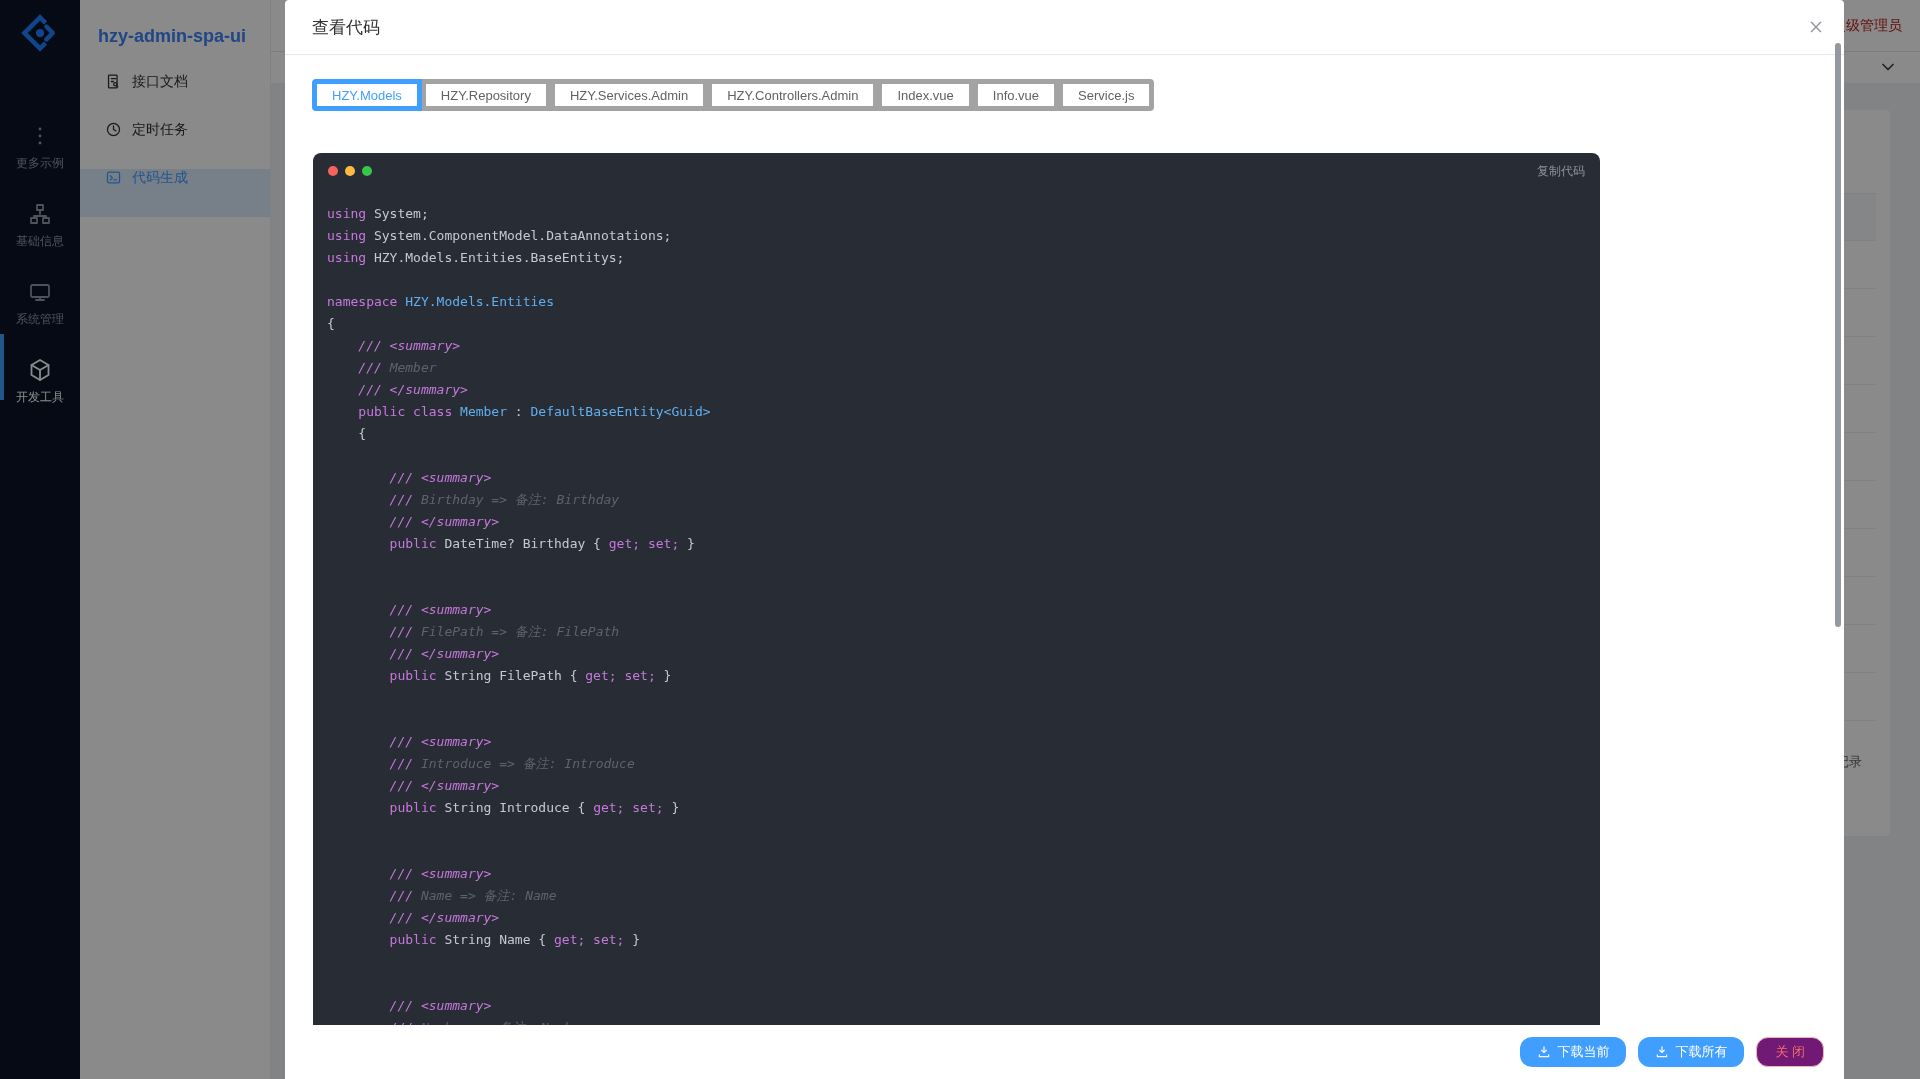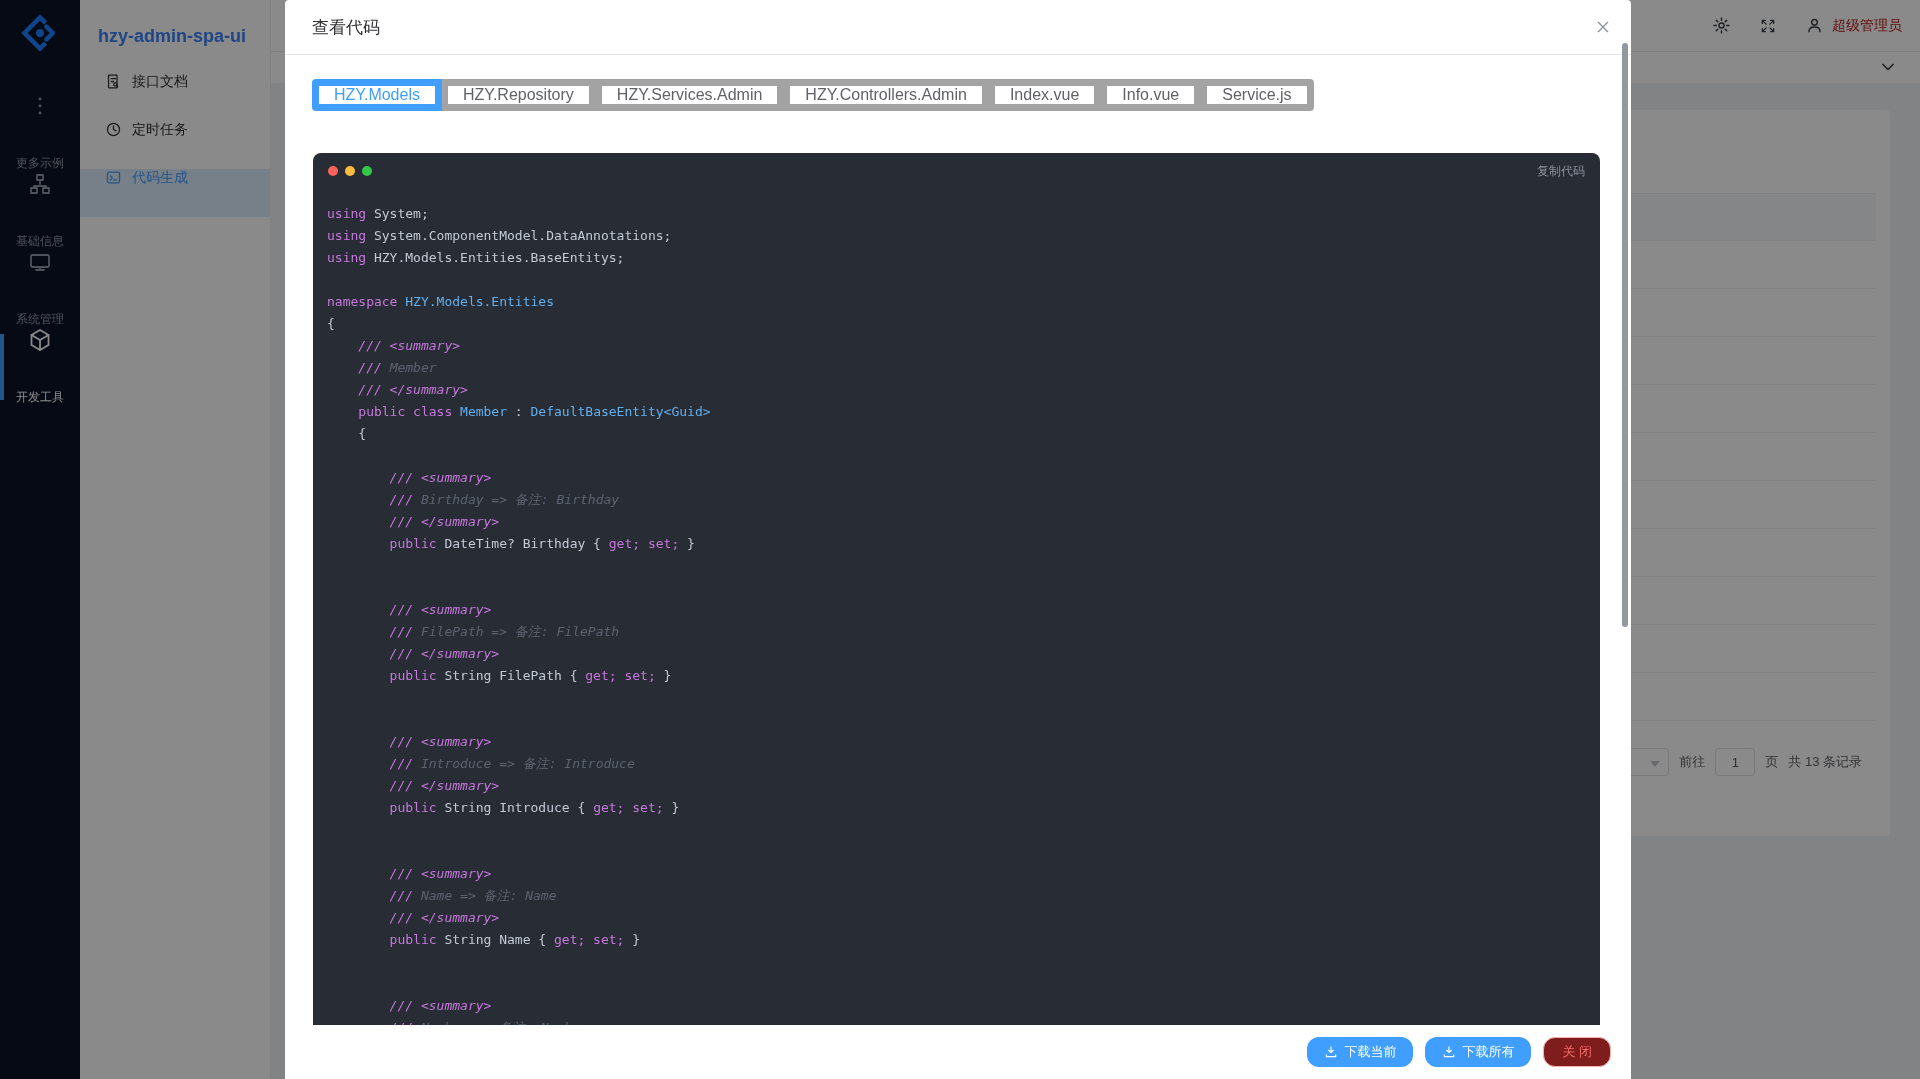--- a/index.html
+++ b/index.html
@@ -3,21 +3,21 @@
 <meta charset="utf-8">
 <style>
   * { margin:0; padding:0; box-sizing:border-box; }
   html,body { width:1920px; height:1079px; overflow:hidden; }
   body { font-family:"Liberation Sans","DejaVu Sans",sans-serif; background:#f0f2f5; position:relative; }
 
   
   .rail { position:absolute; left:0; top:0; bottom:0; width:80px; background:#0a1426; z-index:1; }
   .rail-logo { height:66px; display:flex; align-items:center; justify-content:center; }
   .rail-nav { margin-top:28px; display:flex; flex-direction:column; }
-  .rail-item { position:relative; height:78px; display:flex; flex-direction:column; align-items:center; justify-content:space-between; gap:7px; color:#8f98a8; cursor:pointer; }
+  .rail-item { position:relative; height:78px; display:flex; flex-direction:column; align-items:center; justify-content:flex-end; gap:7px; color:#8f98a8; cursor:pointer; }
   .rail-item .rlabel { font-size:12px; }
   .rail-item.active { color:#ffffff; }
   .rail-item.active::before { content:""; position:absolute; left:0; top:6px; bottom:6px; width:4px; background:#409eff; }
   .ricon svg { display:block; }
 
   
   .submenu { position:absolute; left:80px; top:0; bottom:0; width:191px; background:#ffffff; border-right:1px solid #ebeef5; z-index:1; }
   .submenu-title { padding:26px 0 0 18px; font-size:18px; font-weight:bold; color:#3b82f6; }
   .submenu-nav { margin-top:26px; }
   .menu-item { height:48px; display:flex; gap:10px; padding-left:25px; font-size:14px; color:#303133; cursor:pointer; }
@@ -38,45 +38,45 @@
   .tbl-row { height:48px; border-bottom:1px solid #ebeef5; }
   .pager { position:absolute; right:28px; top:638px; display:flex; align-items:center; gap:10px; font-size:13px; color:#606266; }
   .pager .psel { width:100px; height:28px; border:1px solid #dcdfe6; border-radius:4px; position:relative; background:#fff; }
   .pager .psel .caret { position:absolute; right:8px; top:12px; width:0; height:0; border-left:5px solid transparent; border-right:5px solid transparent; border-top:6px solid #c0c4cc; }
   .pager .pinput { width:40px; height:28px; border:1px solid #dcdfe6; border-radius:4px; text-align:center; font-size:13px; color:#606266; background:#fff; }
 
   
   .overlay { position:absolute; inset:0; background:rgba(0,0,0,0.46); z-index:10; }
 
   
-  .modal { position:absolute; left:285px; top:0; width:1346px; height:1079px; background:#fff; border-radius:4px; z-index:20; }
+  .modal { position:absolute; left:285px; top:0; width:1559px; height:1079px; background:#fff; border-radius:4px; z-index:20; }
   .modal-header { height:55px; border-bottom:1px solid #e4e7ed; display:flex; align-items:center; padding:0 20px 0 27px; }
   .modal-title { font-size:17px; color:#303133; }
   .modal-close { margin-left:auto; color:#909399; cursor:pointer; display:flex; }
   .tabs { display:flex; margin:24px 0 0 27px; }
-  .tab { height:32px; padding:0 15px; display:flex; align-items:center; font-size:16px; color:#606266; background:#fff; border:7px solid #a3a3a3; margin-left:-1px; cursor:pointer; position:relative; }
+  .tab { height:32px; padding:0 15px; display:flex; align-items:center; font-size:13px; color:#606266; background:#fff; border:5px solid #a3a3a3; margin-left:-1px; cursor:pointer; position:relative; }
   .tab:first-child { border-radius:4px 0 0 4px; margin-left:0; }
   .tab:last-child { border-radius:0 4px 4px 0; }
   .tab.active { color:#409eff; border-color:#409eff; z-index:2; }
   .codebox { position:absolute; left:28px; top:153px; width:1287px; height:872px; background:#282c34; border-radius:8px 8px 0 0; overflow:hidden; }
   .codebar { height:36px; display:flex; align-items:center; padding:0 15px;text-align:right; }
   .dot { width:10px; height:10px; border-radius:50%; margin-right:7px; }
   .dot.r { background:#fc625d; } .dot.y { background:#fdbc40; } .dot.g { background:#34c749; }
   .copy-label { margin-left:auto; font-size:12px; color:#8c939f; cursor:pointer; }
   .code { padding:14px 0 0 14px; font-family:"DejaVu Sans Mono","Liberation Mono",monospace; font-size:13px; line-height:22px; }
   .cl { white-space:pre; }
   .cl .k { color:#c678dd; }
   .cl .t { color:#61afef; }
   .cl .p { color:#c3cad6; }
   .cl .d { color:#c678dd; font-style:italic; }
   .cl .c { color:#5c6370; font-style:italic; }
   .modal-footer { position:absolute; left:0; right:0; bottom:0; height:54px; background:#fff; display:flex; align-items:center; justify-content:flex-end; gap:12px; padding-right:20px; }
   .btn { height:30px; border-radius:12px; font-size:13px; display:flex; align-items:center; justify-content:center; cursor:pointer; border:1px solid transparent; font-family:inherit; }
   .btn.primary { background:#409eff; color:#fff; padding:0 16px; gap:6px; }
-  .btn.danger-plain { background:#7f1d1d; color:#f56c6c; border-color:#f3b4b4; padding:0 18px; }
+  .btn.danger-plain { background:#701a75; color:#f56c6c; border-color:#f3b4b4; padding:0 18px; }
   .scroll-thumb { position:absolute; right:3px; top:43px; width:6px; height:584px; background:#9499a0; border-radius:3px; }
 </style>
 </head>
 <body>
 
 <aside class="rail">
   <div class="rail-logo">
     <svg width="44" height="44" viewBox="0 0 48 48">
       <rect x="12" y="12" width="24" height="24" transform="rotate(45 24 24)" fill="none" stroke="#1e80ff" stroke-width="5"></rect>
       <path d="M30 13 L41 24 L30 35" stroke="#0a1426" stroke-width="10" fill="none"></path>

